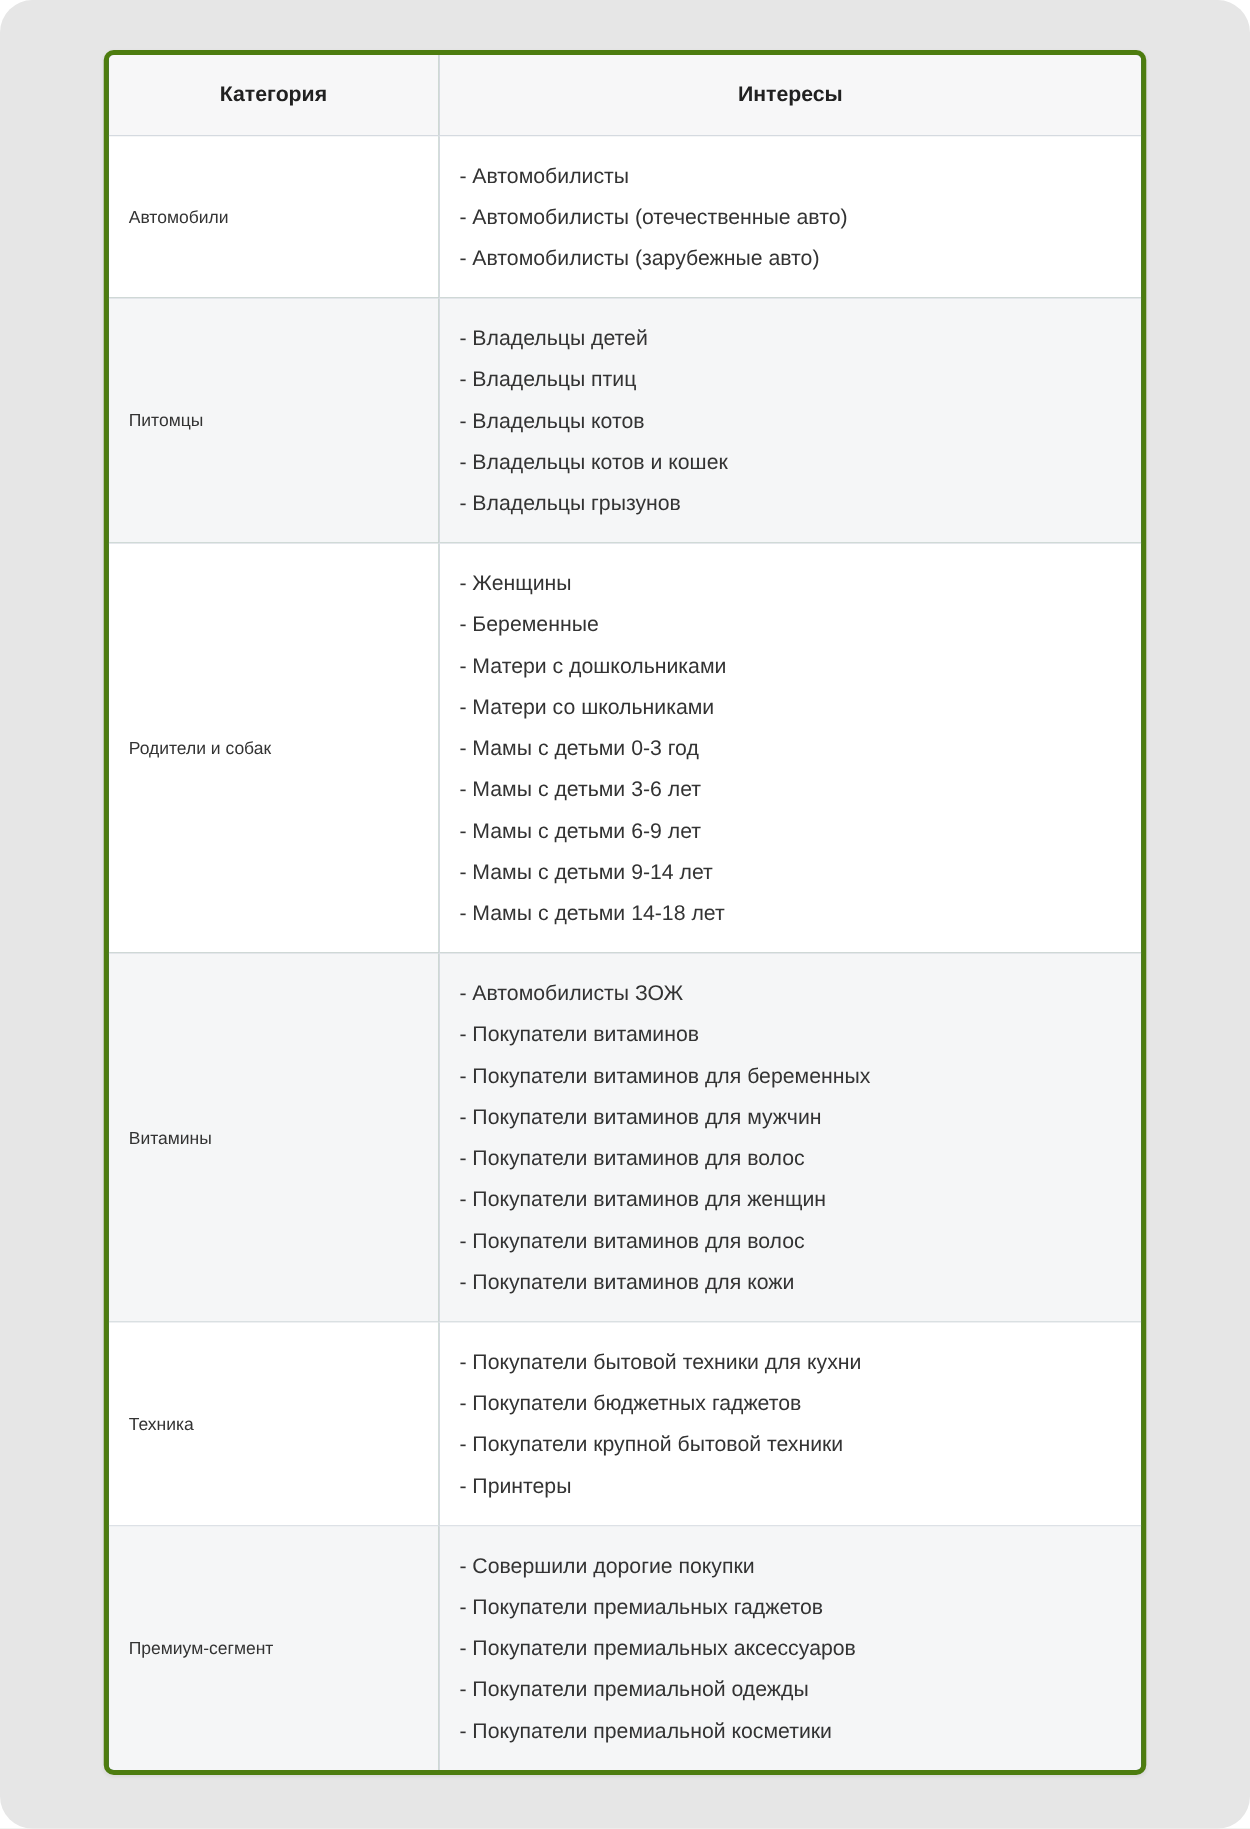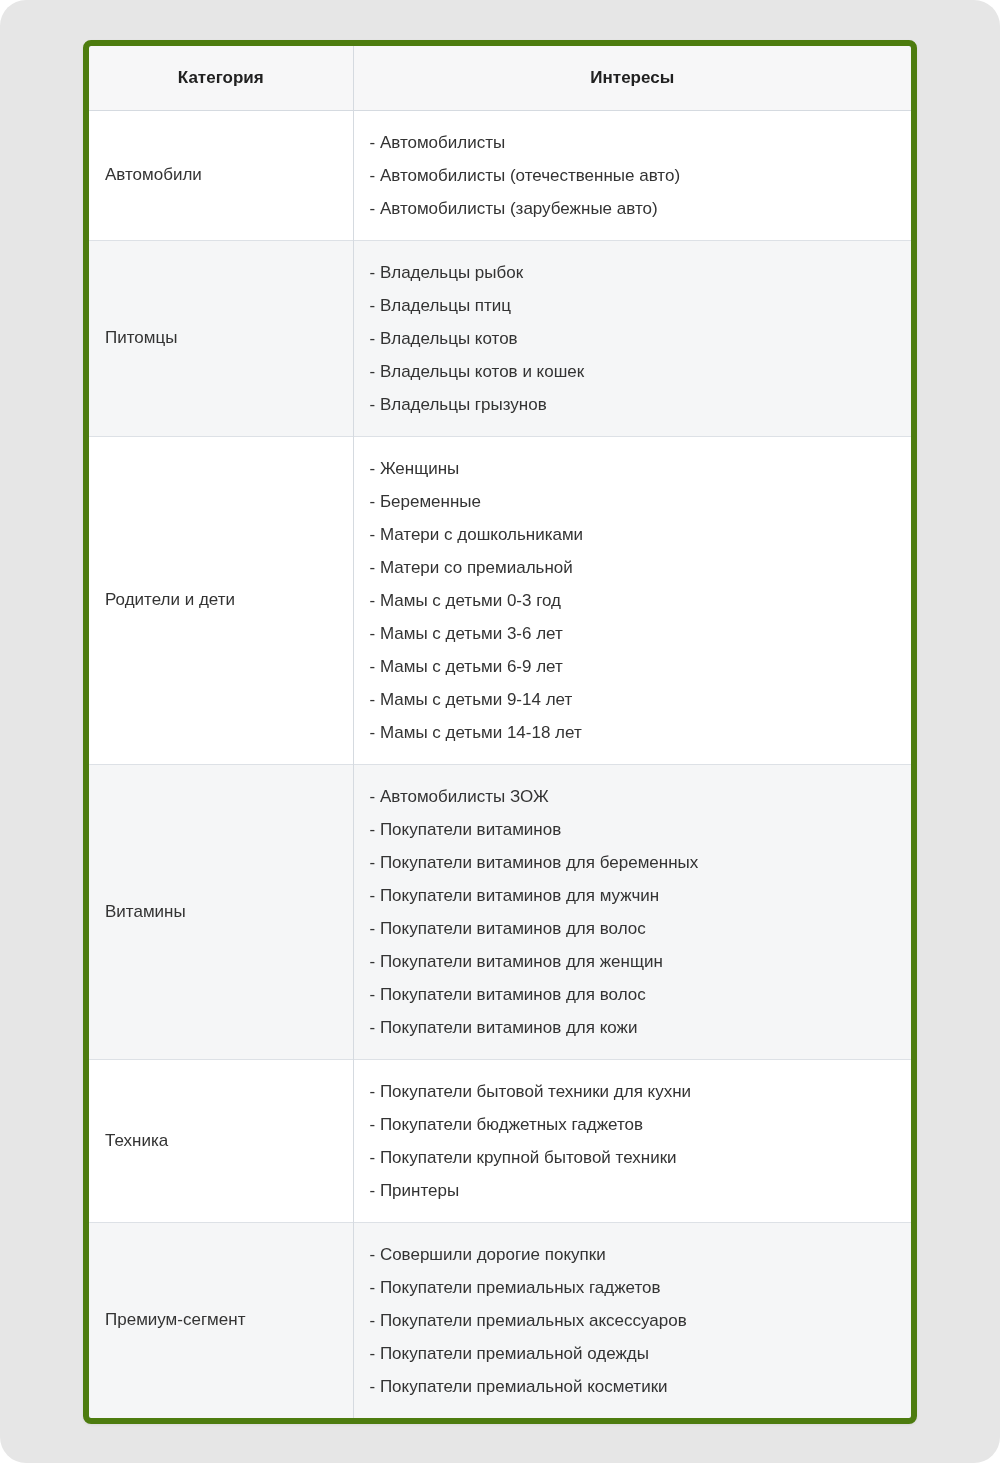--- a/index.html
+++ b/index.html
@@ -17,21 +17,21 @@
     height: 1463px;
     background: #e6e6e6;
     border-radius: 26px;
   }
   .card {
     position: absolute;
     left: 83px;
     top: 40px;
     width: 834px;
     background: #14532d;
-    border: 6px solid #4d7c0f;
+    border: 4px solid #4d7c0f;
     border-radius: 8px;
     box-shadow: 0 1px 3px rgba(0,0,0,0.06);
     overflow: hidden;
   }
   table.interests {
     width: 100%;
     border-collapse: collapse;
     table-layout: fixed;
   }
   table.interests col.c-category { width: 264px; }
@@ -51,21 +51,21 @@
   table.interests tbody tr {
     background: #ffffff;
   }
   table.interests tbody tr:nth-child(even) {
     background: #f5f6f7;
   }
   table.interests tbody tr + tr td {
     border-top: 1px solid #dde1e6;
   }
   td.category-cell {
-    font-size: 17px;
+    font-size: 14px;
     color: #333333;
     vertical-align: middle;
     padding: 16px 10px 16px 16px;
   }
   td.interests-cell {
     padding: 15px 10px 15px 16px;
     border-left: 1px solid #d5dae0;
     vertical-align: middle;
     margin-top: 20px;
   }
@@ -97,34 +97,34 @@
             <td class="category-cell">Автомобили</td>
             <td class="interests-cell">
               <div class="interest-item">- Автомобилисты</div>
               <div class="interest-item">- Автомобилисты (отечественные авто)</div>
               <div class="interest-item">- Автомобилисты (зарубежные авто)</div>
             </td>
           </tr>
           <tr>
             <td class="category-cell">Питомцы</td>
             <td class="interests-cell">
-              <div class="interest-item">- Владельцы рыбок</div>
+              <div class="interest-item">- Владельцы детей</div>
               <div class="interest-item">- Владельцы птиц</div>
               <div class="interest-item">- Владельцы котов</div>
               <div class="interest-item">- Владельцы котов и кошек</div>
               <div class="interest-item">- Владельцы грызунов</div>
             </td>
           </tr>
           <tr>
-            <td class="category-cell">Родители и дети</td>
+            <td class="category-cell">Родители и собак</td>
             <td class="interests-cell">
               <div class="interest-item">- Женщины</div>
               <div class="interest-item">- Беременные</div>
               <div class="interest-item">- Матери с дошкольниками</div>
-              <div class="interest-item">- Матери со премиальной</div>
+              <div class="interest-item">- Матери со школьниками</div>
               <div class="interest-item">- Мамы с детьми 0-3 год</div>
               <div class="interest-item">- Мамы с детьми 3-6 лет</div>
               <div class="interest-item">- Мамы с детьми 6-9 лет</div>
               <div class="interest-item">- Мамы с детьми 9-14 лет</div>
               <div class="interest-item">- Мамы с детьми 14-18 лет</div>
             </td>
           </tr>
           <tr>
             <td class="category-cell">Витамины</td>
             <td class="interests-cell">

